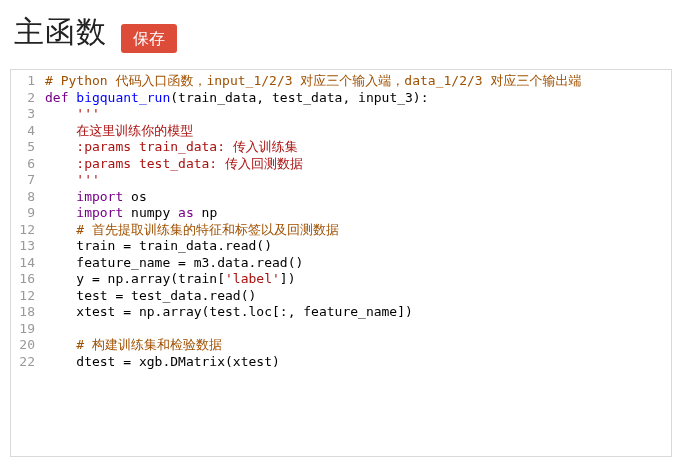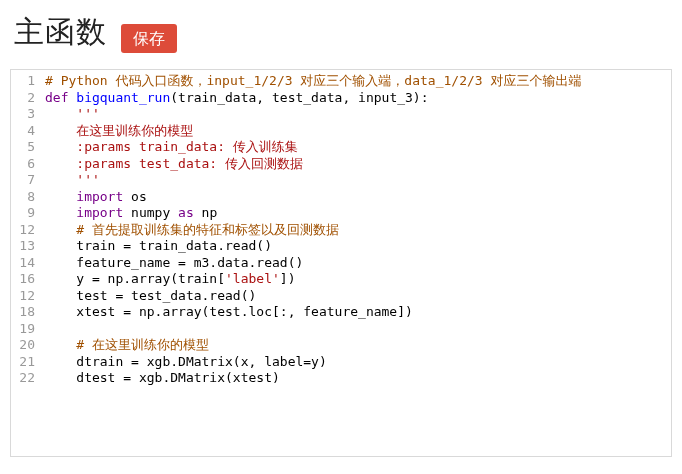--- a/index.html
+++ b/index.html
@@ -133,24 +133,20 @@
       <div class="code-line">
         <span class="line-number">18</span>
         <span class="line-content"><span class="tok-plain">    xtest = np.array(test.loc[:, feature_name])</span></span>
       </div>
       <div class="code-line">
         <span class="line-number">19</span>
         <span class="line-content"></span>
       </div>
       <div class="code-line">
         <span class="line-number">20</span>
-        <span class="line-content"><span class="tok-plain">    </span><span class="tok-comment"># 在这里训练你的模型</span></span>
-      </div>
-      <div class="code-line">
-        <span class="line-number">21</span>
-        <span class="line-content"><span class="tok-plain">    dtrain = xgb.DMatrix(x, label=y)</span></span>
+        <span class="line-content"><span class="tok-plain">    </span><span class="tok-comment"># 构建训练集和检验数据</span></span>
       </div>
       <div class="code-line">
         <span class="line-number">22</span>
         <span class="line-content"><span class="tok-plain">    dtest = xgb.DMatrix(xtest)</span></span>
       </div>
     </div>
 </div>
 
 </body></html>

